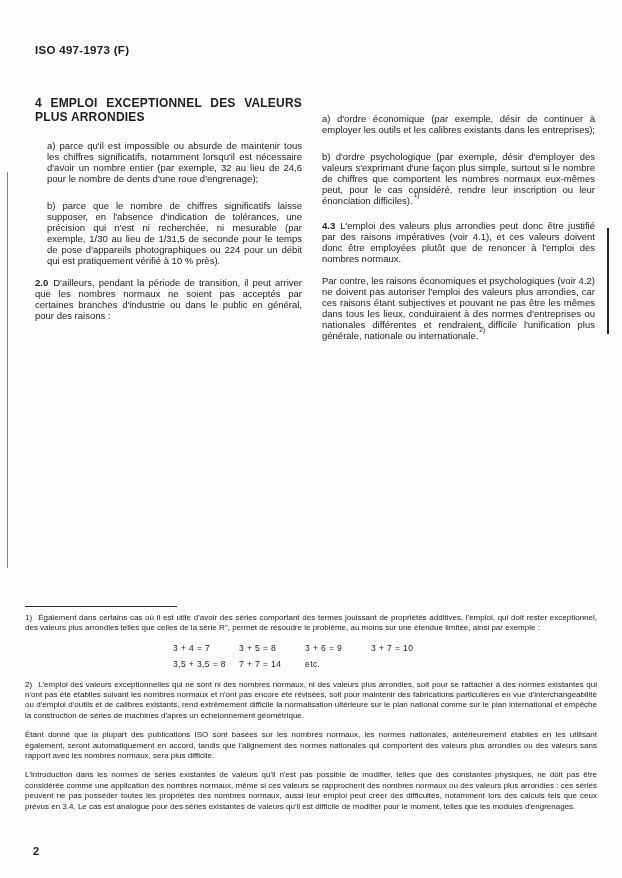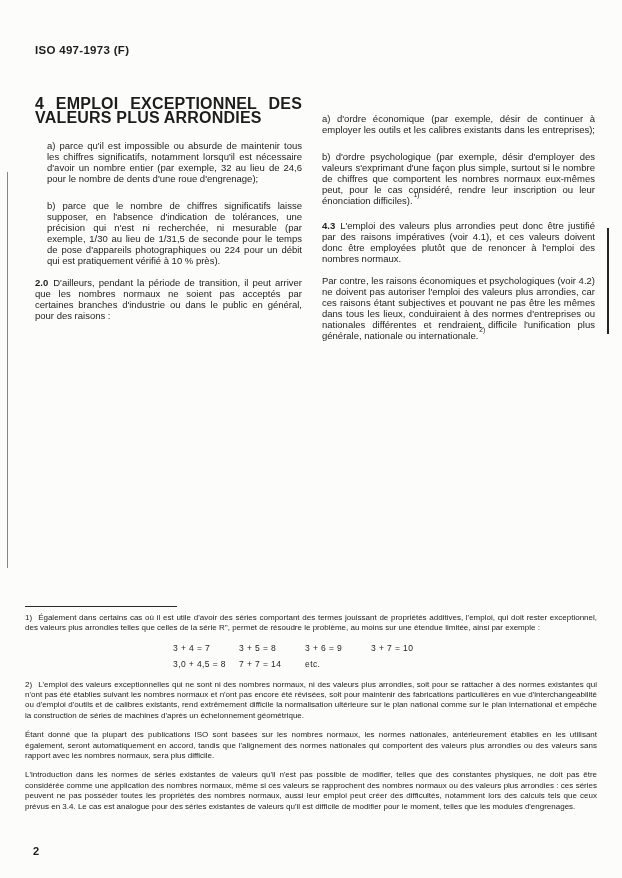--- a/index.html
+++ b/index.html
@@ -21,21 +21,21 @@
     position:absolute;left:35px;top:44px;
     font-size:11.5px;font-weight:bold;letter-spacing:0.3px;
   }
   .col{position:absolute;top:97px;font-size:9.5px;line-height:11px;}
   .col-left{left:35px;width:267px;}
   .col-right{left:322px;width:273px;}
   .col p{margin:0 0 11px 0;text-align:justify;}
   .col .item{margin-left:12px;margin-bottom:11px;text-align:justify;margin-top:16px;}
   h2.heading{
     margin:0 0 14px 0;
-    font-size:16px;line-height:13.5px;font-weight:bold;
+    font-size:12px;line-height:13.5px;font-weight:bold;
     text-align:justify;letter-spacing:0.2px;
   }
   .lbl{font-weight:bold;margin-right:5px;}
   sup{font-size:6.5px;line-height:0;position:relative;top:-3px;margin-left:1px;}
   .footnotes{
     position:absolute;left:25px;top:606px;width:572px;
     font-size:8px;line-height:10.4px;
   }
   .fn-rule{width:152px;height:1px;background:#2a2a2a;margin:0 0 6px 0;}
   .footnotes p{margin:0 0 9px 0;text-align:justify;}
@@ -80,21 +80,21 @@
     <p><span class="fn-label">1)</span><span>Également dans certains cas où il est utile d'avoir des séries comportant des termes jouissant de propriétés additives, l'emploi, qui doit rester exceptionnel, des valeurs plus arrondies telles que celles de la série R'', permet de résoudre le problème, au moins sur une étendue limitée, ainsi par exemple :</span></p>
 
     <div class="eq-block">
       <div class="eq-row">
         <span class="eq">3 + 4 = 7</span>
         <span class="eq">3 + 5 = 8</span>
         <span class="eq">3 + 6 = 9</span>
         <span class="eq">3 + 7 = 10</span>
       </div>
       <div class="eq-row">
-        <span class="eq">3,0 + 4,5 = 8</span>
+        <span class="eq">3,5 + 3,5 = 8</span>
         <span class="eq">7 + 7 = 14</span>
         <span class="eq">etc.</span>
       </div>
     </div>
 
     <p><span class="fn-label">2)</span><span>L'emploi des valeurs exceptionnelles qui ne sont ni des nombres normaux, ni des valeurs plus arrondies, soit pour se rattacher à des normes existantes qui n'ont pas été établies suivant les nombres normaux et n'ont pas encore été révisées, soit pour maintenir des fabrications particulières en vue d'interchangeabilité ou d'emploi d'outils et de calibres existants, rend extrêmement difficile la normalisation ultérieure sur le plan national comme sur le plan international et empêche la construction de séries de machines d'après un échelonnement géométrique.</span></p>
     <p>Étant donné que la plupart des publications ISO sont basées sur les nombres normaux, les normes nationales, antérieurement établies en les utilisant également, seront automatiquement en accord, tandis que l'alignement des normes nationales qui comportent des valeurs plus arrondies ou des valeurs sans rapport avec les nombres normaux, sera plus difficile.</p>
     <p>L'introduction dans les normes de séries existantes de valeurs qu'il n'est pas possible de modifier, telles que des constantes physiques, ne doit pas être considérée comme une application des nombres normaux, même si ces valeurs se rapprochent des nombres normaux ou des valeurs plus arrondies : ces séries peuvent ne pas posséder toutes les propriétés des nombres normaux, aussi leur emploi peut créer des difficultés, notamment lors des calculs tels que ceux prévus en 3.4. Le cas est analogue pour des séries existantes de valeurs qu'il est difficile de modifier pour le moment, telles que les modules d'engrenages.</p>
   </div>
 

